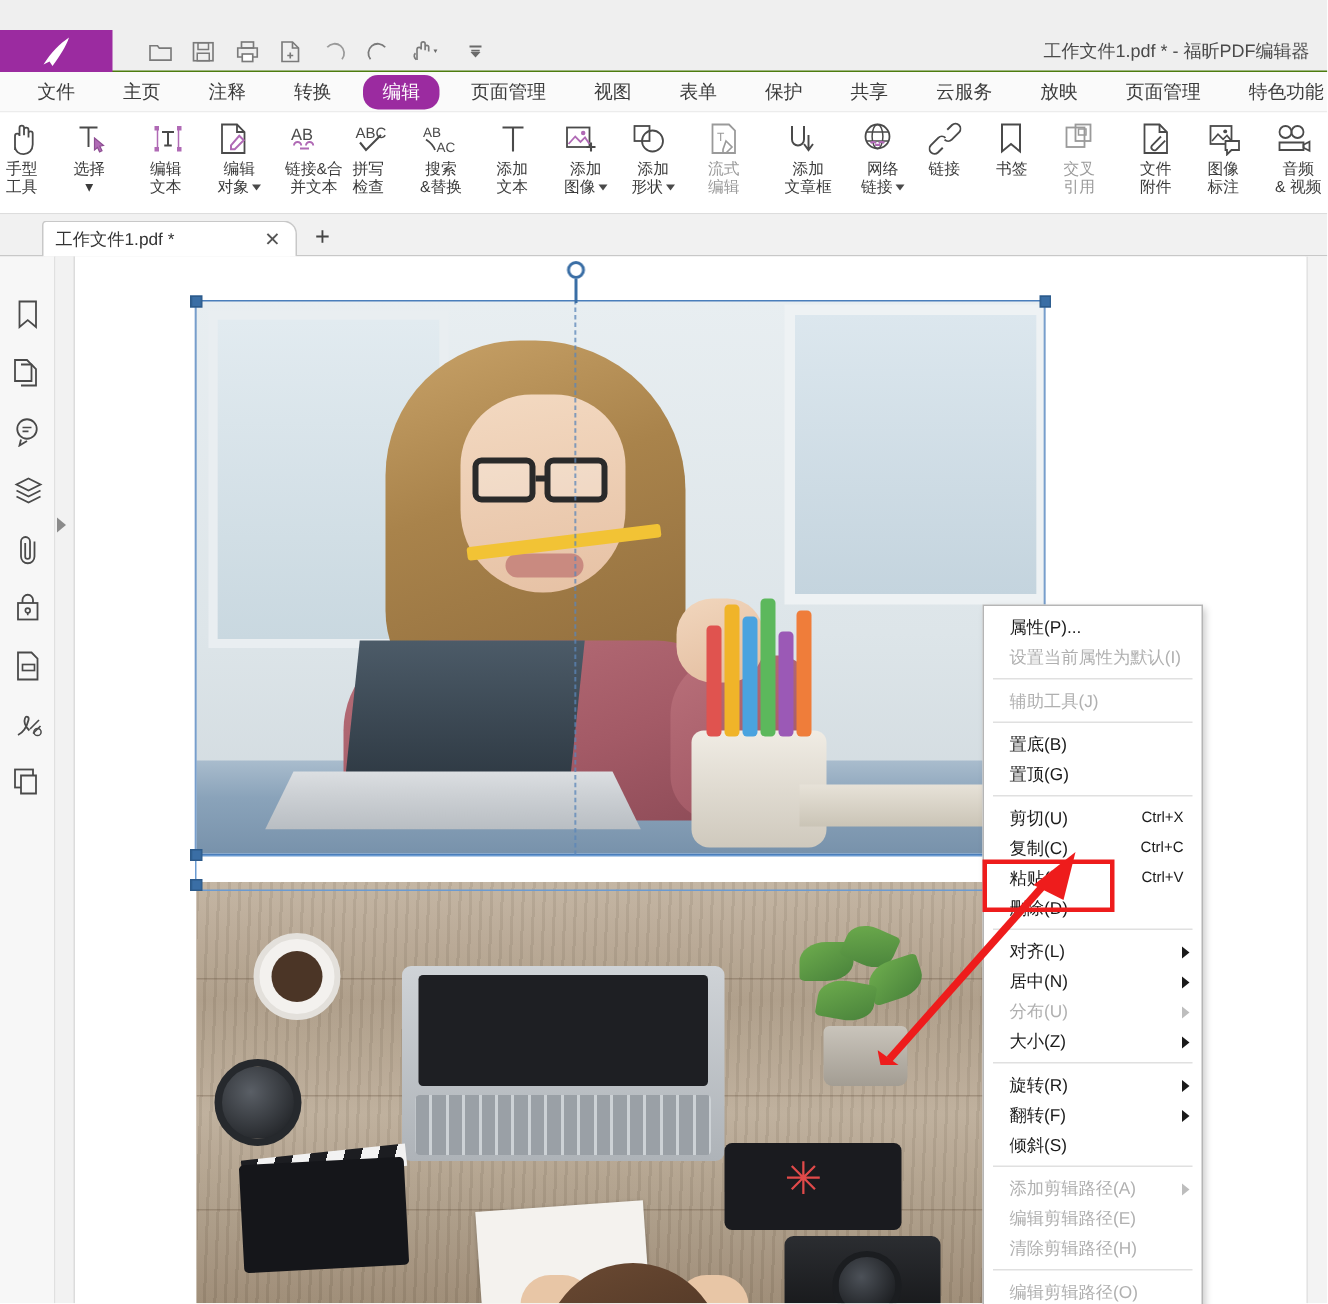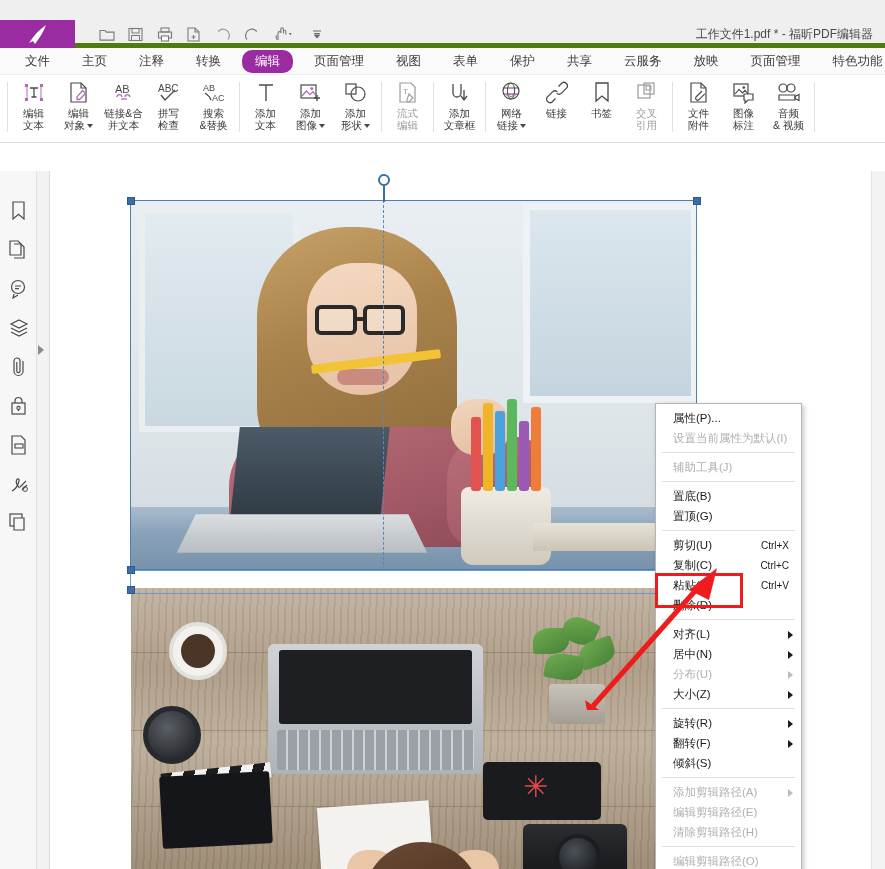--- a/index.html
+++ b/index.html
@@ -10,21 +10,21 @@
     font-family: "Liberation Sans", "DejaVu Sans", sans-serif;
     background: #ffffff;
     -webkit-font-smoothing: antialiased;
   }
   #app { position: relative; width: 885px; height: 869px; overflow: hidden; background:#fff; }
 
   
   .titlebar {
     position: absolute; top:0; left:0; width:885px; height:48px;
     background: #efefef;
-    border-bottom: 5px solid #4d7c0f;
+    border-bottom: 1px solid #4d7c0f;
   }
   .logo-tile {
     position:absolute; left:0; top:20px; width:75px; height:28px;
     background: #9B2BA0;
   }
   .logo-tile svg { position:absolute; left:26px; top:4px; }
   .qat {
     position:absolute; left:92px; top:20px; height:28px;
     display:flex; align-items:center; gap:0px;
   }
@@ -62,21 +62,21 @@
     position:absolute; top:75px; left:0; width:885px; height:68px;
     background:#ffffff;
     border-bottom:1px solid #dddddd;
     display:flex; align-items:flex-start;
     padding-left:4px;
   }
   .rb-group { display:flex; align-items:flex-start; height:68px; }
   .rb-sep { width:1px; height:50px; background:#e0e0e0; margin:7px 3px 0 3px; }
   .rb-btn {
     width:45px; height:64px; padding-top:4px;
-    display:flex; flex-direction:column; align-items:center;
+    display:flex; flex-direction:column; align-items:flex-start;
     cursor:default;
   }
   .rb-btn .ico { height:26px; display:flex; align-items:center; justify-content:center; }
   .rb-btn .lb {
     font-size:10.5px; color:#3c3c3c; line-height:12px;
     text-align:center; margin-top:2px; white-space:nowrap;
   }
   .rb-btn .lb .ln2 { display:block; }
   .caret-d { display:inline-block; width:0;height:0;
     border-left:3px solid transparent;border-right:3px solid transparent;
@@ -331,20 +331,45 @@
     <div class="menu-item">共享</div>
     <div class="menu-item">云服务</div>
     <div class="menu-item">放映</div>
     <div class="menu-item">页面管理</div>
     <div class="menu-item">特色功能</div>
 
   </div>
 
   <div class="ribbon">
 
+    <div class="rb-group">
+      <div class="rb-btn">
+        <span class="ico">
+          <svg width="22" height="23" viewBox="0 0 22 23">
+              <path d="M6 19V9.6a1.5 1.5 0 0 1 3 0V4.2a1.5 1.5 0 0 1 3 0v5M12 9.2V5.6a1.5 1.5 0 0 1 3 0v5M15 10.6V8a1.4 1.4 0 0 1 2.8 0v7.4c0 3.6-2.6 6.4-6 6.4-3.2 0-5.8-2-5.8-5V12" fill="none" stroke="#4a4a4a" stroke-width="1.2"></path>
+            </svg>
+        </span>
+        <span class="lb">
+          <span>手型</span>
+          <span class="ln2">工具</span>
+        </span>
+      </div>
+      <div class="rb-btn">
+        <span class="ico">
+          <svg width="24" height="23" viewBox="0 0 24 23">
+              <path d="M4 4h12M10 4v13" stroke="#4a4a4a" stroke-width="1.3" fill="none"></path>
+              <path d="M14 11l6 5-2.4.5 1.4 3-1.6.8-1.4-3L14 19z" fill="#b06ab5" stroke="#8e4f93" stroke-width=".8"></path>
+            </svg>
+        </span>
+        <span class="lb">
+          <span>选择</span>
+          <span class="ln2">▾</span>
+        </span>
+      </div>
+    </div>
     <div class="rb-sep"></div>
 
     <div class="rb-group">
       <div class="rb-btn">
         <span class="ico">
           <svg width="24" height="23" viewBox="0 0 24 23">
               <rect x="3" y="3" width="3" height="3" fill="#b06ab5"></rect>
               <rect x="18" y="3" width="3" height="3" fill="#b06ab5"></rect>
               <rect x="3" y="17" width="3" height="3" fill="#b06ab5"></rect>
               <rect x="18" y="17" width="3" height="3" fill="#b06ab5"></rect>
@@ -580,20 +605,27 @@
           <span>音频</span>
           <span class="ln2">&amp; 视频</span>
         </span>
       </div>
 
     </div>
     <div class="rb-sep"></div>
 
   </div>
 
+  <div class="tabstrip">
+    <div class="doctab">
+      <span class="nm">工作文件1.pdf *</span>
+      <span class="cl">✕</span>
+    </div>
+    <div class="newtab">+</div>
+  </div>
 
   <div class="sidebar">
     <div class="sb-item">
       <span><svg width="17" height="20" viewBox="0 0 17 20">
             <path d="M3 1h11v17l-5.5-4.6L3 18z" fill="none" stroke="#4a4a4a" stroke-width="1.2"></path>
           </svg></span>
     </div>
     <div class="sb-item">
       <span><svg width="19" height="20" viewBox="0 0 19 20">
             <path d="M1 1h8l3 3v11H1z" fill="none" stroke="#4a4a4a" stroke-width="1.2"></path>

